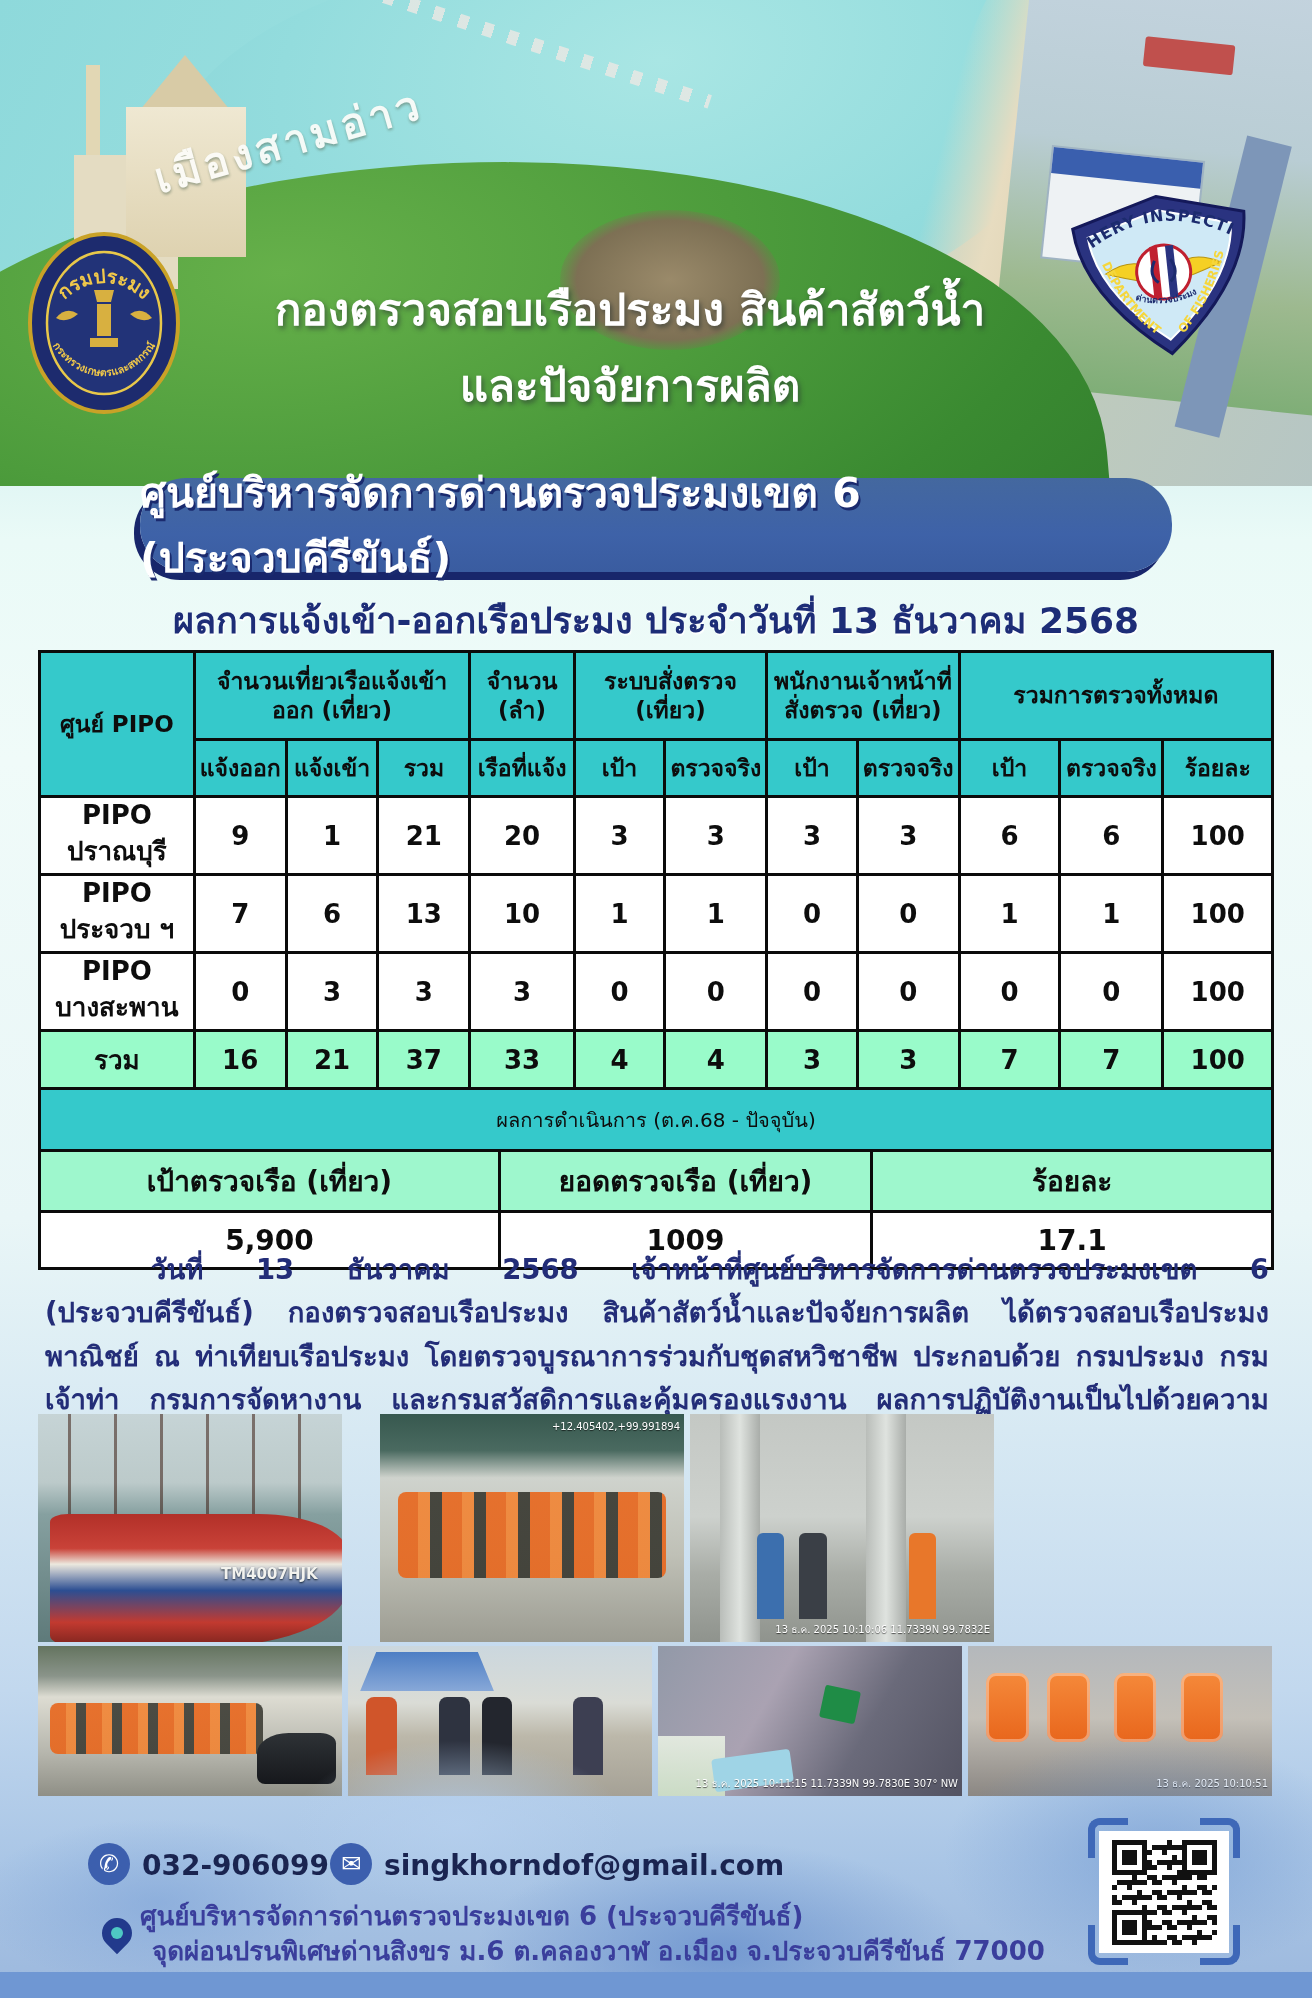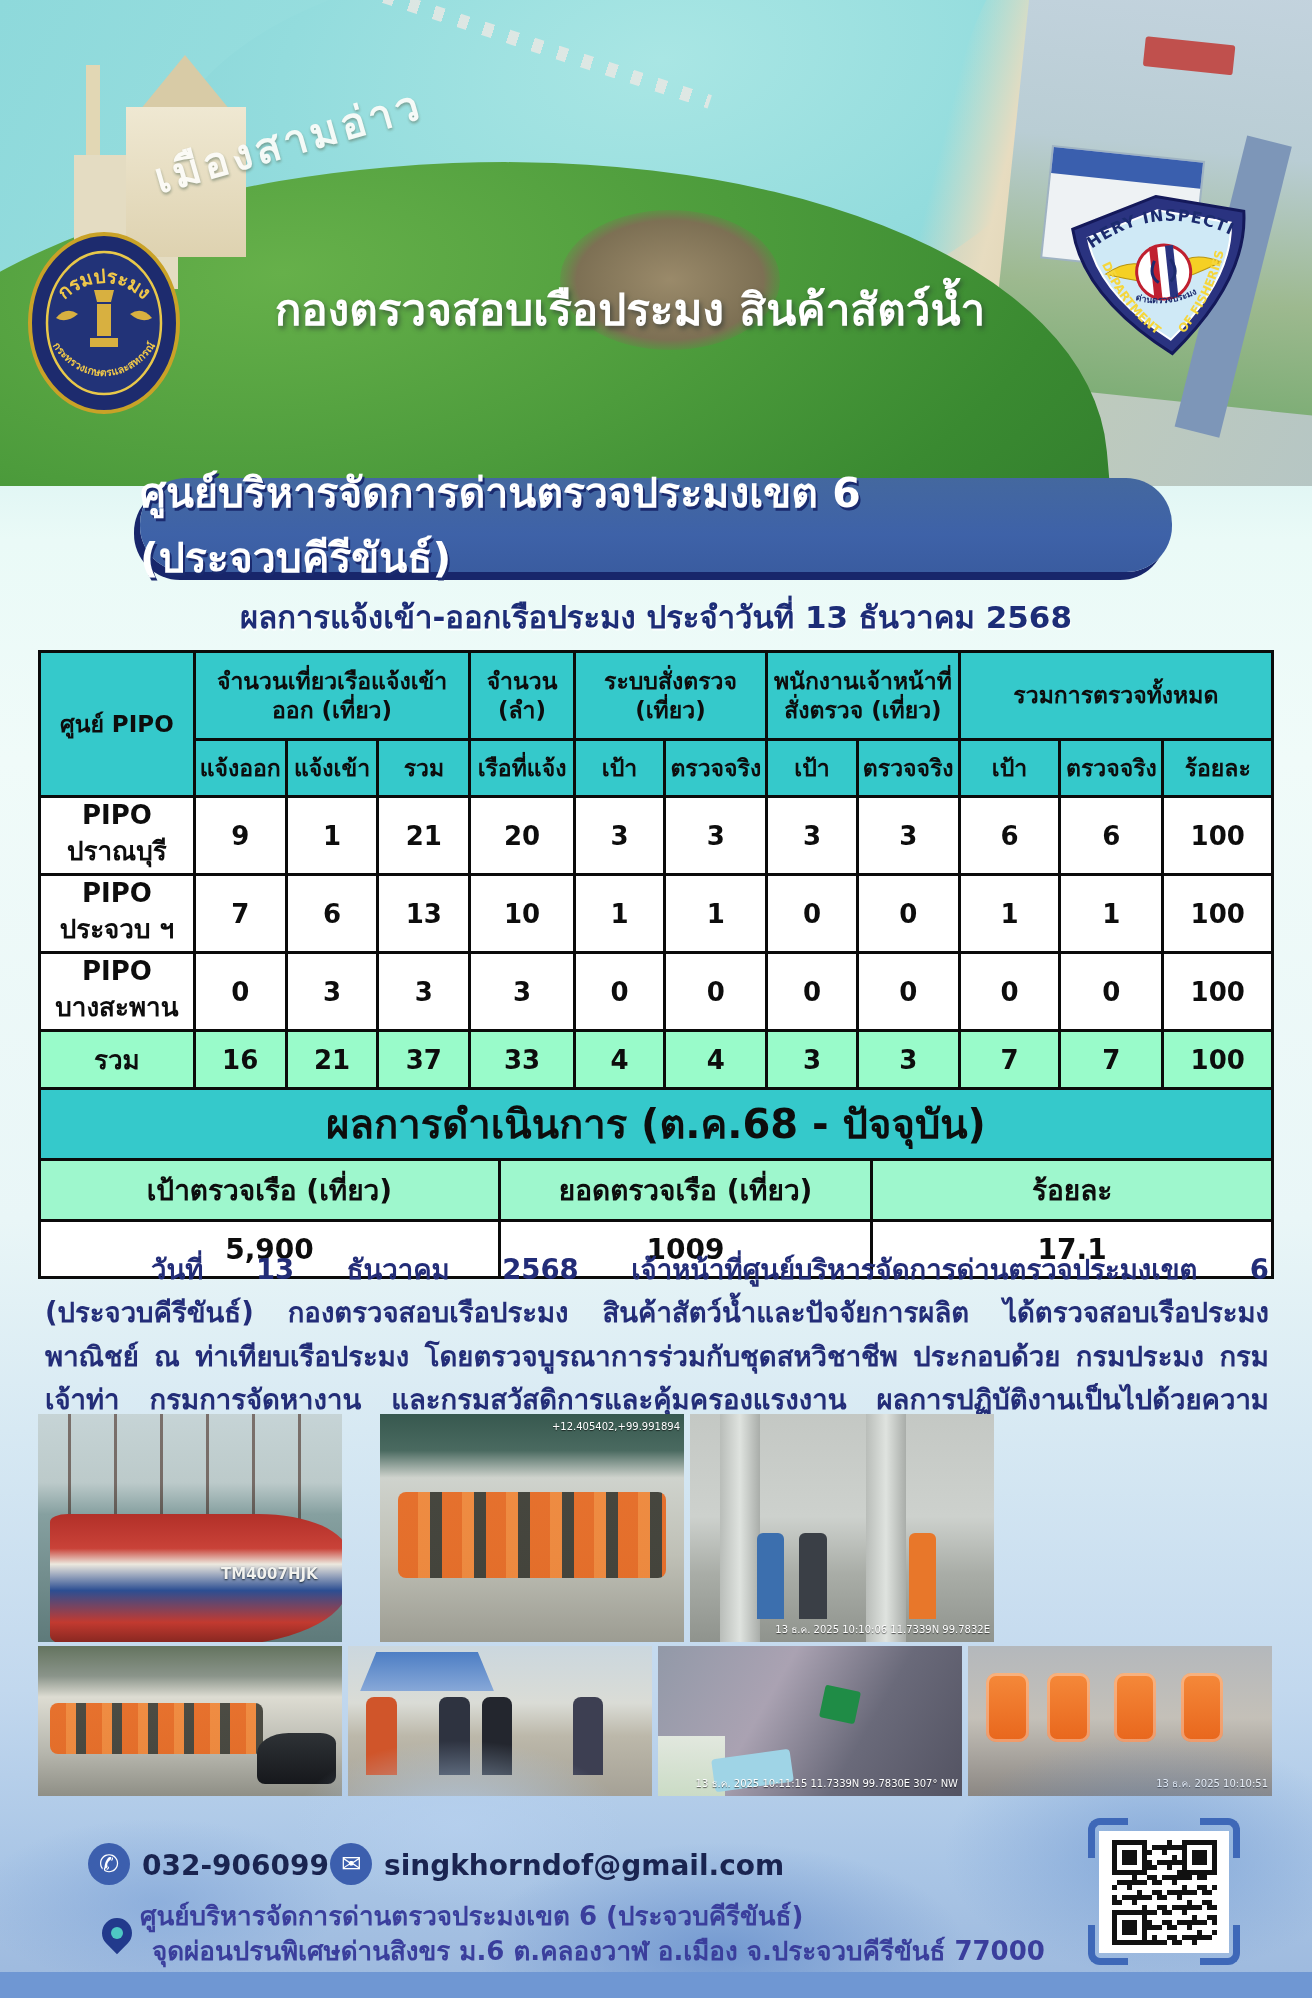--- a/index.html
+++ b/index.html
@@ -49,32 +49,32 @@
   .badge { position:absolute; left:1066px; top:190px; width:196px; height:170px; transform:rotate(-6deg); }
 
   
   .banner { position:absolute; left:140px; top:478px; width:1032px; height:94px;
     background:linear-gradient(180deg,#44689f 0%,#3e62a8 60%,#3a5ca0 100%);
     border-radius:46px; box-shadow:-6px 8px 0 #18266b;
     display:flex; align-items:center; justify-content:center; }
   .banner-text { color:#fff; font-size:41px; font-weight:700; text-shadow:2px 3px 0 #1a2a6e; }
 
   .subtitle { position:absolute; left:0; top:592px; width:1312px; text-align:center;
-    color:#1d2d77; font-size:31px; font-weight:800; text-shadow:1px 2px 0 rgba(255,255,255,.85); }
+    color:#1d2d77; font-size:36px; font-weight:800; text-shadow:1px 2px 0 rgba(255,255,255,.85); }
 
   
   .tables { position:absolute; left:38px; top:650px; width:1236px; }
   table { border-collapse:collapse; width:1236px; table-layout:fixed; }
   td,th { border:3px solid #0b0b0b; text-align:center; vertical-align:middle; color:#0d0d0d; padding:2px 3px; }
   .t1 th { background:#35c9cb; font-size:23px; font-weight:700; line-height:1.25; }
   .t1 .sub th { font-size:23px; font-weight:700; height:57px; }
   .t1 .grp th { height:88px; }
   .t1 td { background:#ffffff; font-size:26px; font-weight:700; height:58px; }
   .t1 tr.total td { background:#99fbca; }
-  .t2 .band th { background:#35c9cb; font-size:40px; font-weight:700; height:62px; }
+  .t2 .band th { background:#35c9cb; font-size:20px; font-weight:400; height:62px; }
   .t2 .cols th { background:#9ef7cd; font-size:28px; font-weight:700; height:61px; }
   .t2 td { background:#ffffff; font-size:28px; font-weight:700; height:57px; }
 
   
   .report-text { position:absolute; left:45px; top:1248px; width:1224px;
     color:#232d78; font-size:27.5px; font-weight:600; line-height:1.58; text-align:justify; text-indent:106px; }
 
   
   .photos { position:absolute; left:38px; top:1414px; width:1236px; }
   .prow { display:flex; gap:6px; }
@@ -211,20 +211,21 @@
       <text font-size="12" font-weight="bold" fill="#f5d63c" text-anchor="middle">
         <textPath href="#bRight" startOffset="50%">OF FISHERIES</textPath>
       </text>
       <text font-size="9" font-weight="bold" fill="#1c2b6e" text-anchor="middle">
         <textPath href="#bCtr" startOffset="50%">ด่านตรวจประมง</textPath>
       </text>
     </svg>
 
     <div class="hero-title">
       <div>กองตรวจสอบเรือประมง สินค้าสัตว์น้ำ</div>
+      <div>และปัจจัยการผลิต</div>
     </div>
   </div>
 
   <div class="banner">
     <div class="banner-text">ศูนย์บริหารจัดการด่านตรวจประมงเขต 6 (ประจวบคีรีขันธ์)</div>
   </div>
 
   <div class="subtitle">ผลการแจ้งเข้า-ออกเรือประมง ประจำวันที่ 13 ธันวาคม 2568</div>
 
   <div class="tables">

